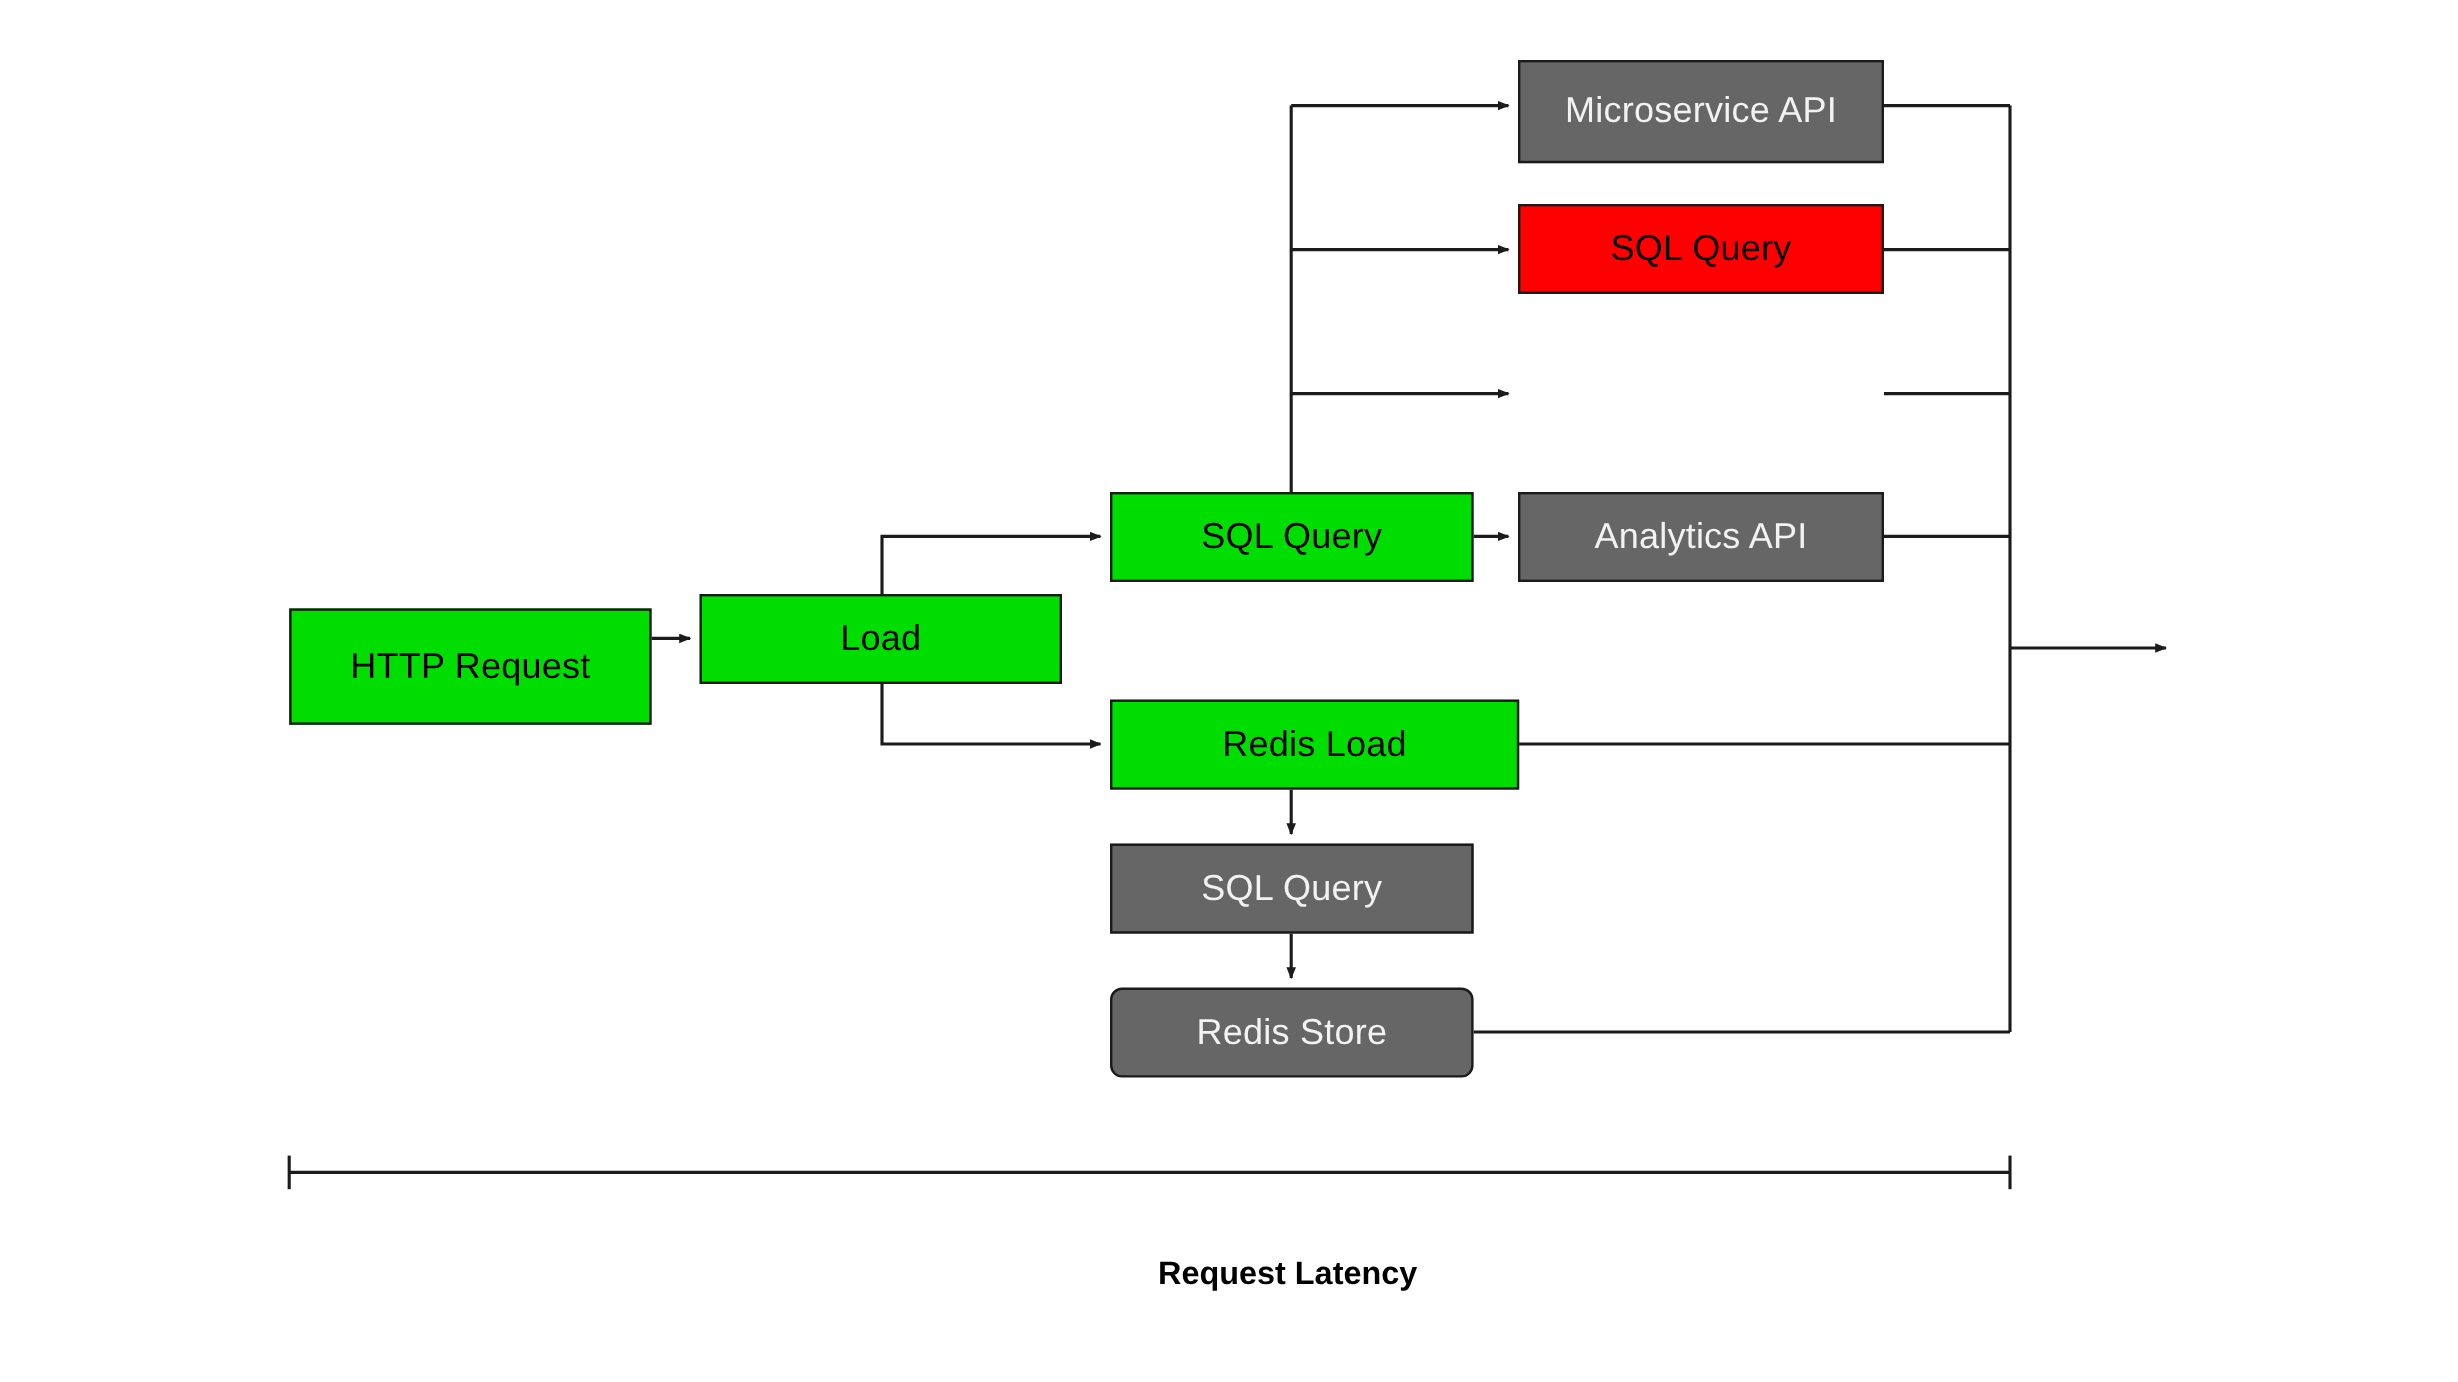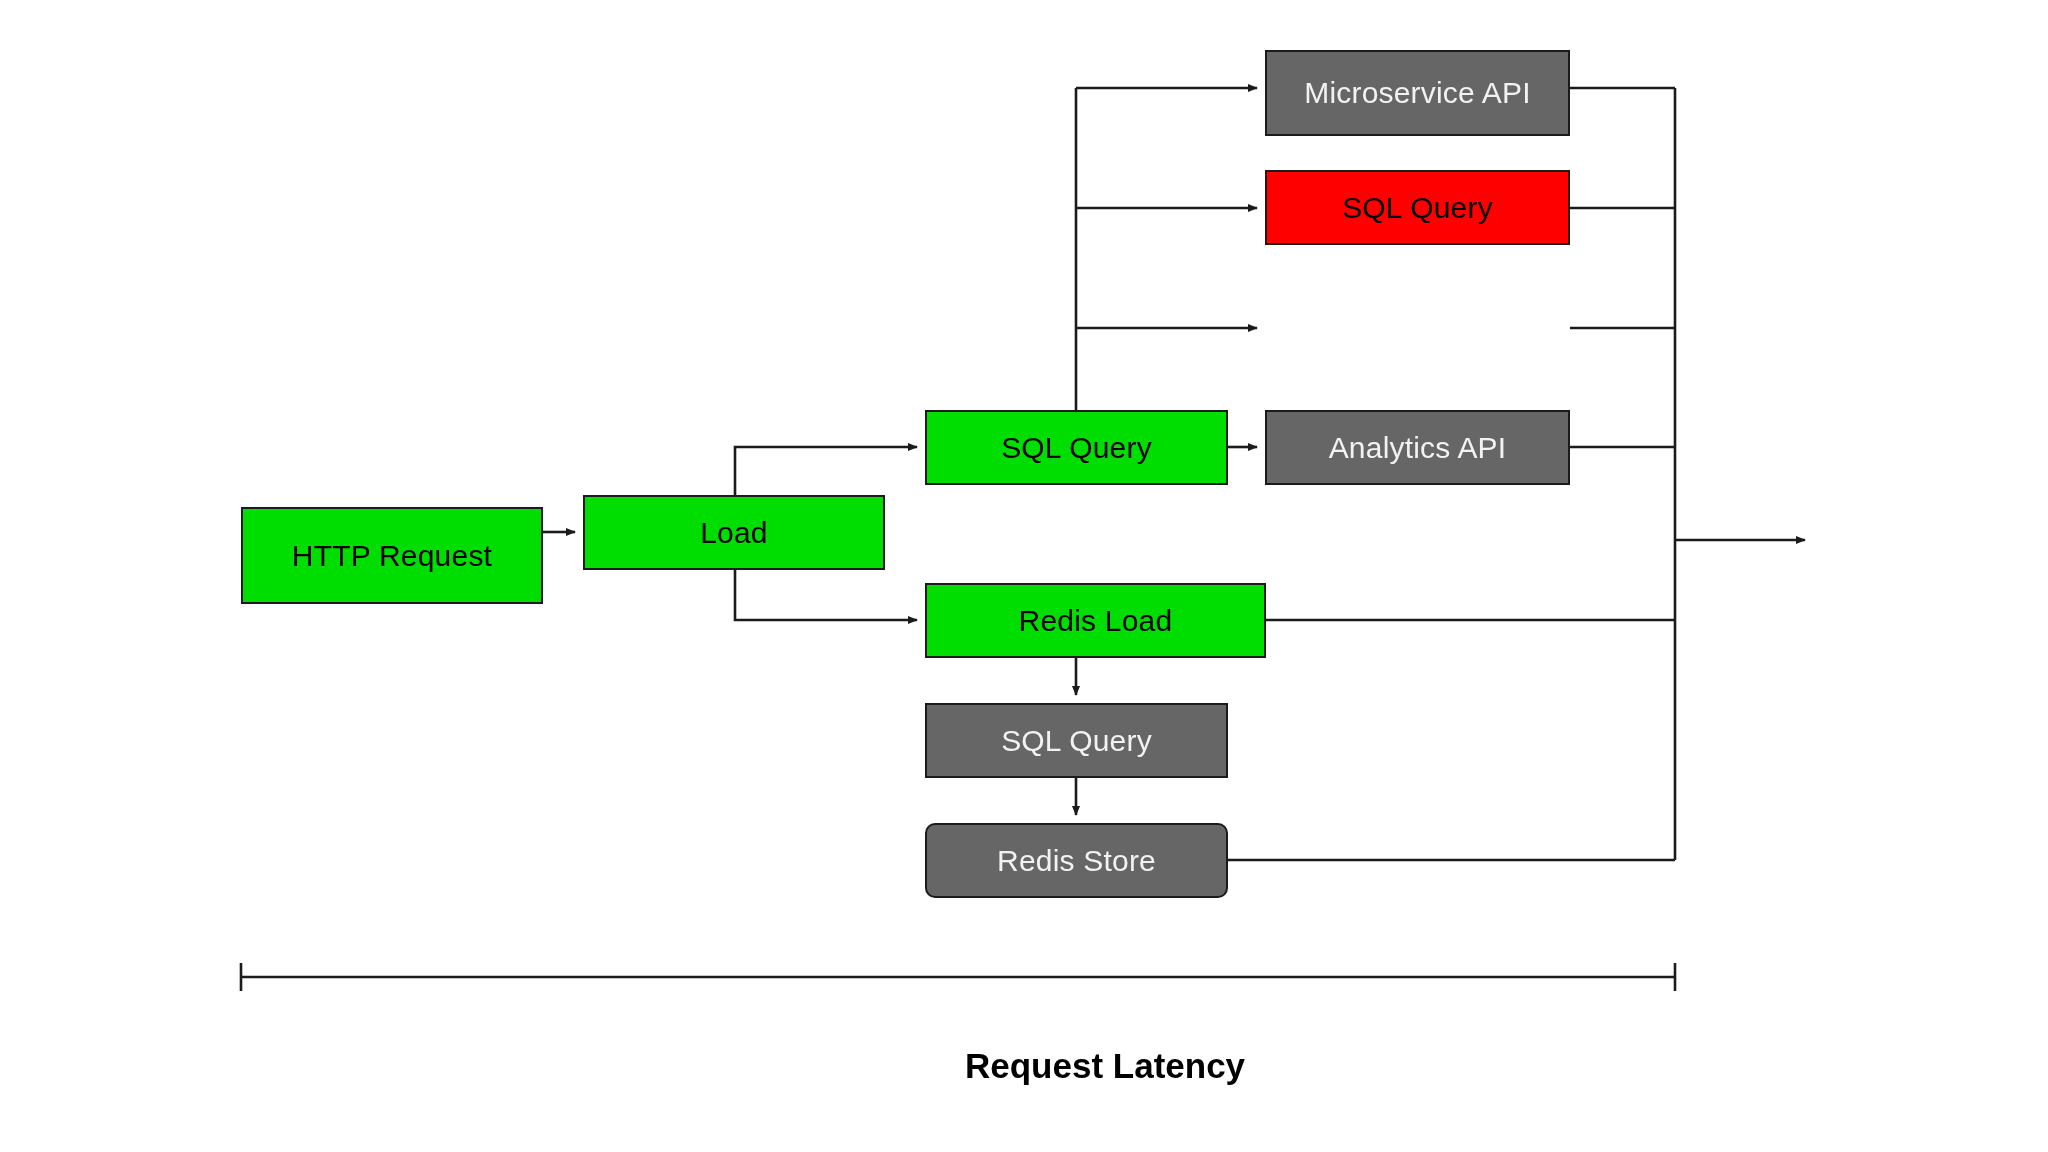--- a/index.html
+++ b/index.html
@@ -38,21 +38,21 @@
     line-height: 1;
     white-space: nowrap;
     font-family: "Liberation Sans", sans-serif;
   }
   .node.green { background: #00dd00; color: #000000; }
   .node.gray  { background: #666666; color: #f2f2f2; }
   .node.red   { background: #ff0000; color: #000000; }
 
   #latency-label {
     position: absolute;
-    font-size: 35px;
+    font-size: 27px;
     font-weight: bold;
     color: #000000;
     white-space: nowrap;
     font-family: "Liberation Sans", sans-serif;
   }
 </style>
 </head>
 <body>
 
 <div id="canvas">

